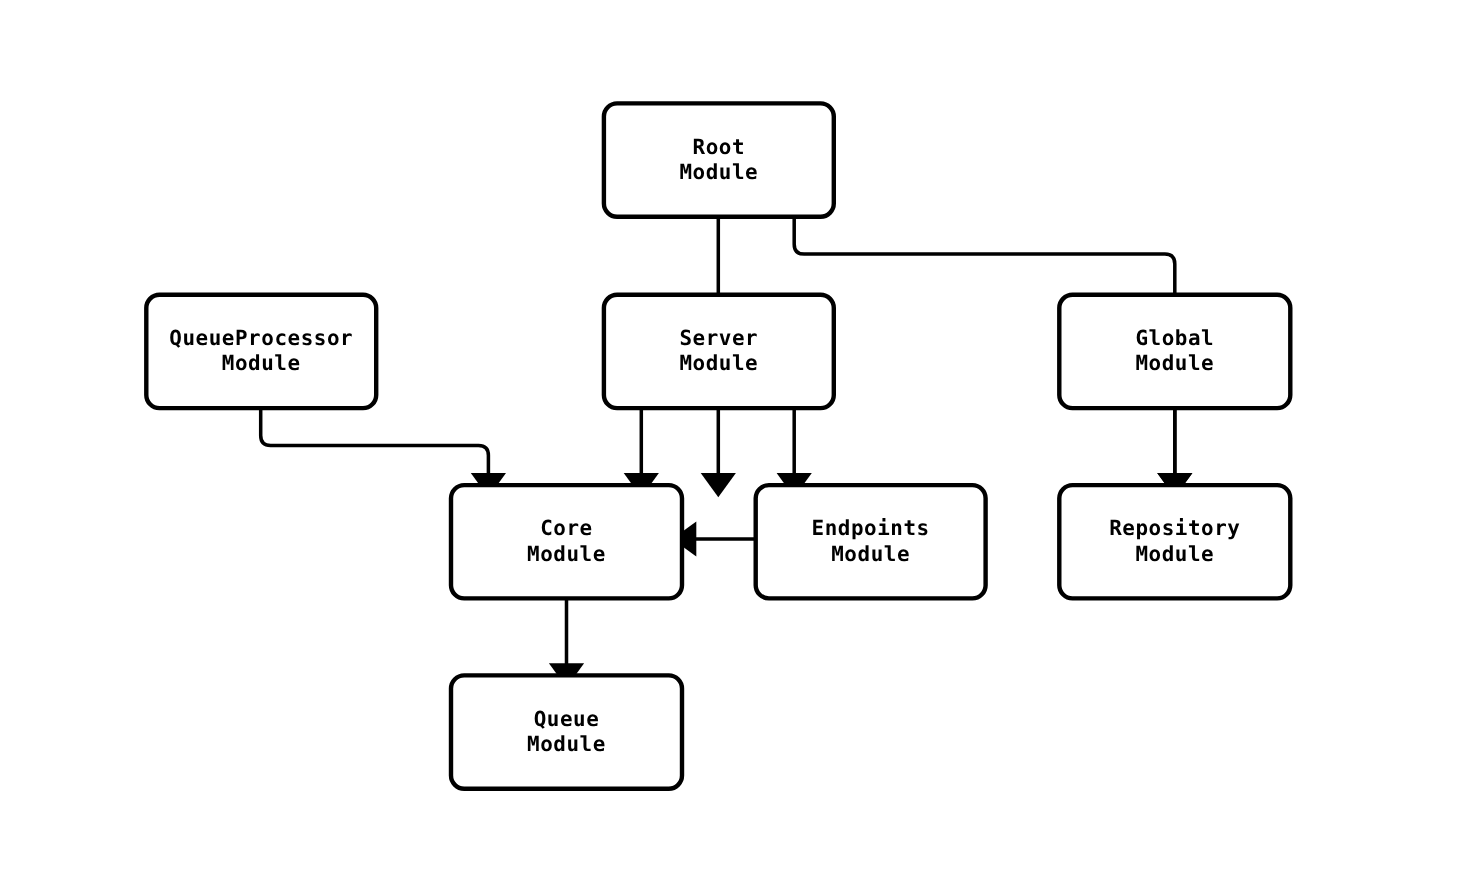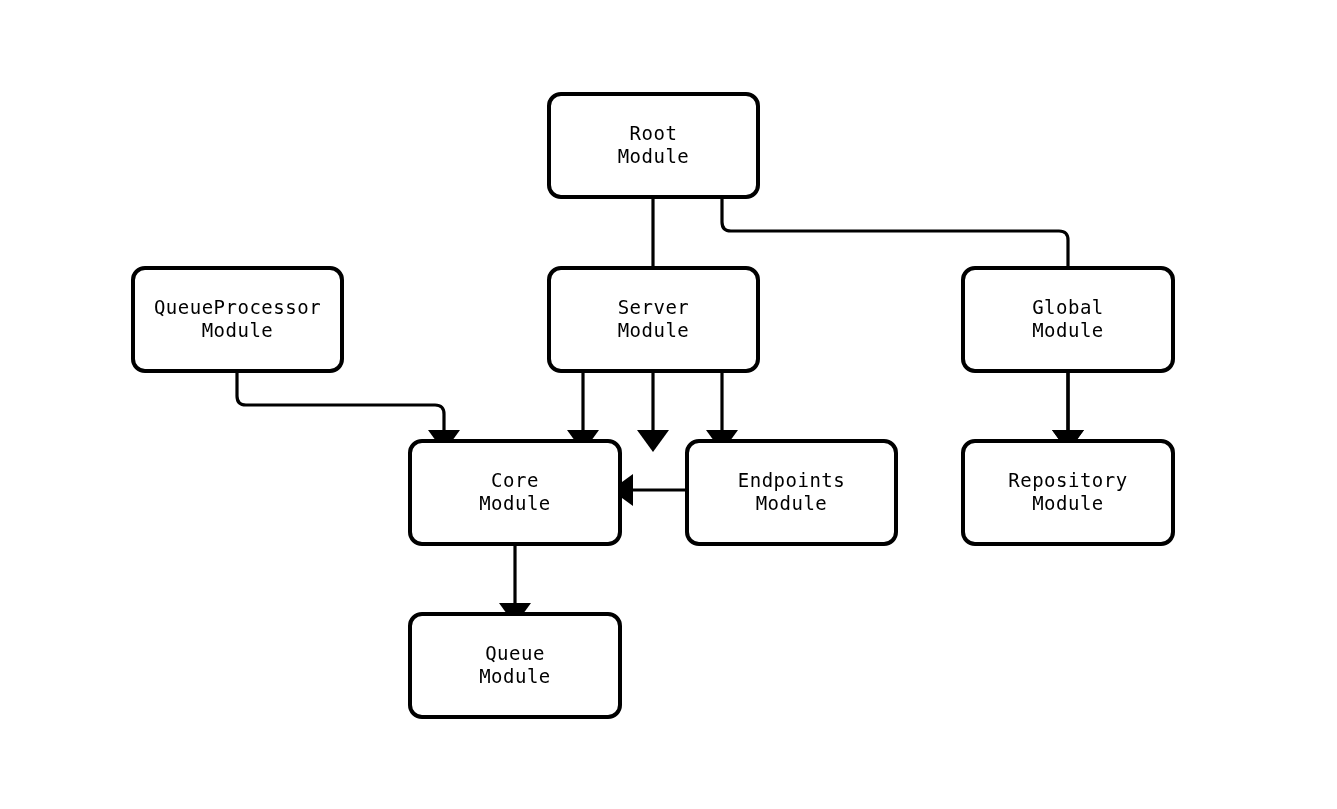--- a/index.html
+++ b/index.html
@@ -11,20 +11,21 @@
     width: 1337px;
     height: 809px;
     overflow: hidden;
     font-family: "DejaVu Sans Mono", monospace;
   }
   #diagram-root {
     position: relative;
     width: 1337px;
     height: 809px;
     background: #ffffff;
+    font-weight: bold;
   }
   svg#module-graph {
     display: block;
     width: 1337px;
     height: 809px;
   }
   .node-box {
     fill: #ffffff;
     stroke: #000000;
     stroke-width: 4;

